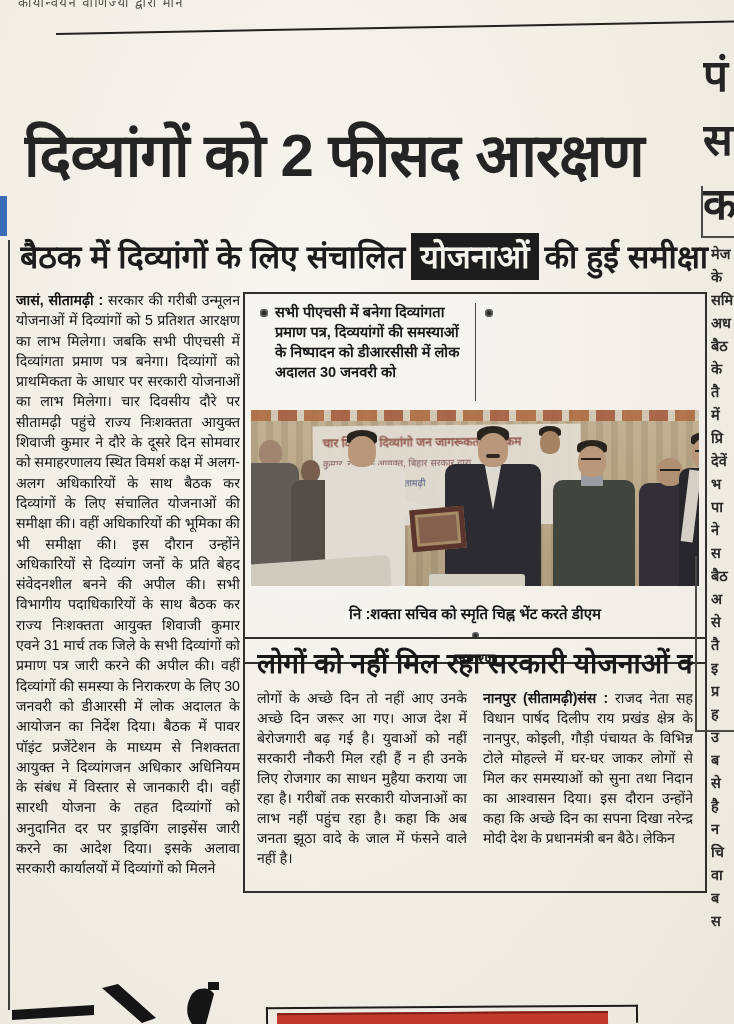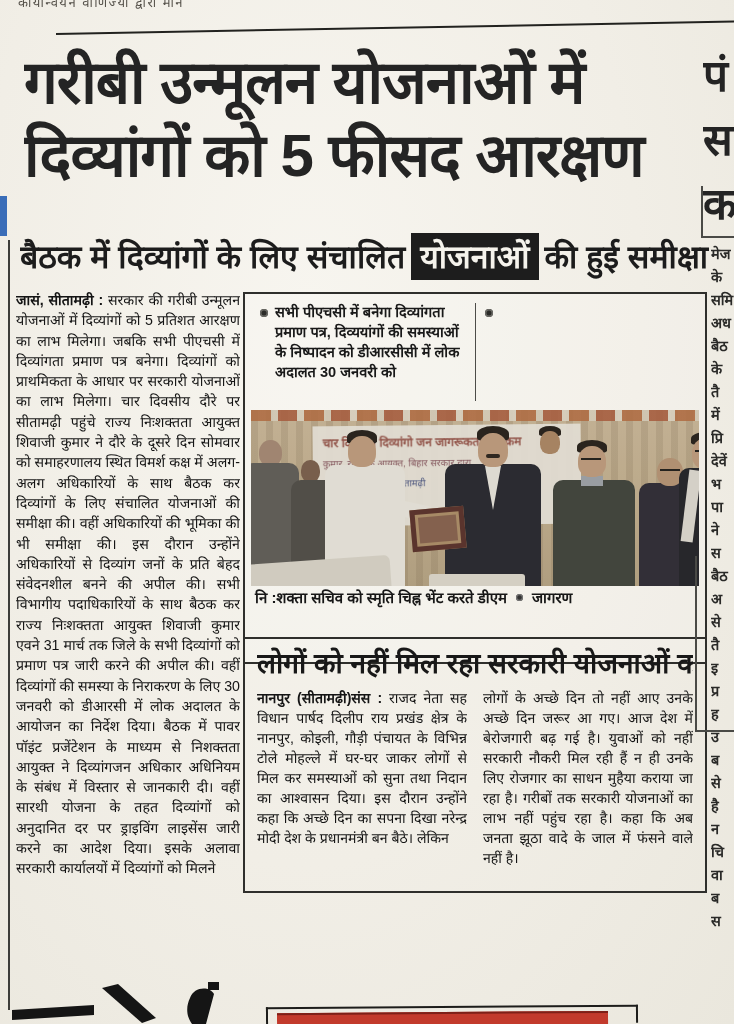--- a/index.html
+++ b/index.html
@@ -114,21 +114,21 @@
   .p7 .torso{left:0; top:73px; width:64px; height:103px; background:#2c2832;}
   .p8{left:428px; top:0; width:50px; height:176px;}
   .p8 .hair{left:12px; top:22px; width:30px; height:13px;}
   .p8 .head{left:13px; top:28px; width:28px; height:31px;}
   .p8 .glasses{left:16px; top:40px;}
   .p8 .torso{left:0; top:58px; width:50px; height:118px; background:#1f1f24;}
   .p8 .scarf{position:absolute; left:6px; top:60px; width:12px; height:72px; background:#dcd7cb; transform:rotate(7deg);}
   .cloth{left:-10px; bottom:-16px; width:150px; height:42px; background:#d8d2c2; transform:rotate(-4deg); border-radius:6px;}
   .papers{position:absolute; left:178px; bottom:-4px; width:96px; height:16px; background:#dcd6c6; border-radius:3px;}
 
-  .caption-row{display:flex; align-items:center; gap:9px; padding:1px 10px 0; font-size:15px; font-weight:700; color:#171717;}
+  .caption-row{display:flex; align-items:center; gap:9px; padding:17px 10px 0; font-size:15px; font-weight:700; color:#171717;flex-direction:column;}
   .cred-dot{flex:none; width:7px; height:7px; border-radius:50%; background:#333; box-shadow:inset 0 0 0 1.2px #777;}
 
   
   .box2{
     position:absolute; left:243px; top:637px; width:464px; height:256px;
     border:2px solid #2f2f2c; box-sizing:border-box; padding:8px 12px 0; overflow:hidden;
   }
   .box2 h2{margin:0 0 7px; font-size:28px; line-height:1.2; color:#181818; white-space:nowrap; overflow:hidden;}
   .cols{display:flex; gap:16px;}
   .col{flex:1; font-size:14.1px; line-height:1.42; text-align:justify; color:#151515; height:198px; overflow:hidden;}
@@ -171,21 +171,21 @@
 </style>
 </head>
 <body>
 
 <div class="page">
 
   <div class="top-strip">कार्यान्वयन वाणिज्यी द्वारा मान</div>
   <div class="top-rule"></div>
   <div class="blue-mark"></div>
 
-  <h1 class="headline"><span>गरीबी उन्मूलन योजनाओं में</span><br><span>दिव्यांगों को 5 फीसद आरक्षण</span></h1>
+  <h1 class="headline"><br><span>दिव्यांगों को 2 फीसद आरक्षण</span></h1>
 
   <div class="subheadline"><span>बैठक में दिव्यांगों के लिए संचालित</span><span class="hl">योजनाओं</span><span>की हुई समीक्षा</span></div>
 
   <div class="left-rule"></div>
   <div class="left-col"><b class="dateline">जासं, सीतामढ़ी :</b> <span>सरकार की गरीबी उन्मूलन योजनाओं में दिव्यांगों को 5 प्रतिशत आरक्षण का लाभ मिलेगा। जबकि सभी पीएचसी में दिव्यांगता प्रमाण पत्र बनेगा। दिव्यांगों को प्राथमिकता के आधार पर सरकारी योजनाओं का लाभ मिलेगा। चार दिवसीय दौरे पर सीतामढ़ी पहुंचे राज्य निःशक्तता आयुक्त शिवाजी कुमार ने दौरे के दूसरे दिन सोमवार को समाहरणालय स्थित विमर्श कक्ष में अलग-अलग अधिकारियों के साथ बैठक कर दिव्यांगों के लिए संचालित योजनाओं की समीक्षा की। वहीं अधिकारियों की भूमिका की भी समीक्षा की। इस दौरान उन्होंने अधिकारियों से दिव्यांग जनों के प्रति बेहद संवेदनशील बनने की अपील की। सभी विभागीय पदाधिकारियों के साथ बैठक कर राज्य निःशक्तता आयुक्त शिवाजी कुमार एवने 31 मार्च तक जिले के सभी दिव्यांगों को प्रमाण पत्र जारी करने की अपील की। वहीं दिव्यांगों की समस्या के निराकरण के लिए 30 जनवरी को डीआरसी में लोक अदालत के आयोजन का निर्देश दिया। बैठक में पावर पॉइंट प्रजेंटेशन के माध्यम से निशक्तता आयुक्त ने दिव्यांगजन अधिकार अधिनियम के संबंध में विस्तार से जानकारी दी। वहीं सारथी योजना के तहत दिव्यांगों को अनुदानित दर पर ड्राइविंग लाइसेंस जारी करने का आदेश दिया। इसके अलावा सरकारी कार्यालयों में दिव्यांगों को मिलने</span></div>
 
   <div class="box1">
     <div class="bullets">
       <div class="bullet">
         <span class="dot"></span>
@@ -255,22 +255,22 @@
     <div class="caption-row">
       <span>नि :शक्ता सचिव को स्मृति चिह्न भेंट करते डीएम</span>
       <span class="cred-dot"></span>
       <span>जागरण</span>
     </div>
   </div>
 
   <div class="box2">
     <h2>लोगों को नहीं मिल रहा सरकारी योजनाओं का लाभ</h2>
     <div class="cols">
+      <div class="col">लोगों के अच्छे दिन तो नहीं आए उनके अच्छे दिन जरूर आ गए। आज देश में बेरोजगारी बढ़ गई है। युवाओं को नहीं सरकारी नौकरी मिल रही हैं न ही उनके लिए रोजगार का साधन मुहैया कराया जा रहा है। गरीबों तक सरकारी योजनाओं का लाभ नहीं पहुंच रहा है। कहा कि अब जनता झूठा वादे के जाल में फंसने वाले नहीं है।</div>
       <div class="col"><b>नानपुर (सीतामढ़ी)संस :</b> <span>राजद नेता सह विधान पार्षद दिलीप राय प्रखंड क्षेत्र के नानपुर, कोइली, गौड़ी पंचायत के विभिन्न टोले मोहल्ले में घर-घर जाकर लोगों से मिल कर समस्याओं को सुना तथा निदान का आश्वासन दिया। इस दौरान उन्होंने कहा कि अच्छे दिन का सपना दिखा नरेन्द्र मोदी देश के प्रधानमंत्री बन बैठे। लेकिन</span></div>
-      <div class="col">लोगों के अच्छे दिन तो नहीं आए उनके अच्छे दिन जरूर आ गए। आज देश में बेरोजगारी बढ़ गई है। युवाओं को नहीं सरकारी नौकरी मिल रही हैं न ही उनके लिए रोजगार का साधन मुहैया कराया जा रहा है। गरीबों तक सरकारी योजनाओं का लाभ नहीं पहुंच रहा है। कहा कि अब जनता झूठा वादे के जाल में फंसने वाले नहीं है।</div>
     </div>
   </div>
 
 
   <svg class="strokes" width="250" height="42" viewBox="0 0 250 42">
     <path d="M8 28 L90 23 L90 33 L8 38 Z" fill="#151515"></path>
     <path d="M98 6 L114 2 L152 36 L138 41 Z" fill="#151515"></path>
     <path d="M186 16 C190 4 206 4 210 12 L202 42 L188 42 C182 34 182 24 186 16 Z" fill="#151515"></path>
     <rect x="204" y="0" width="11" height="8" fill="#151515"></rect>
   </svg>

